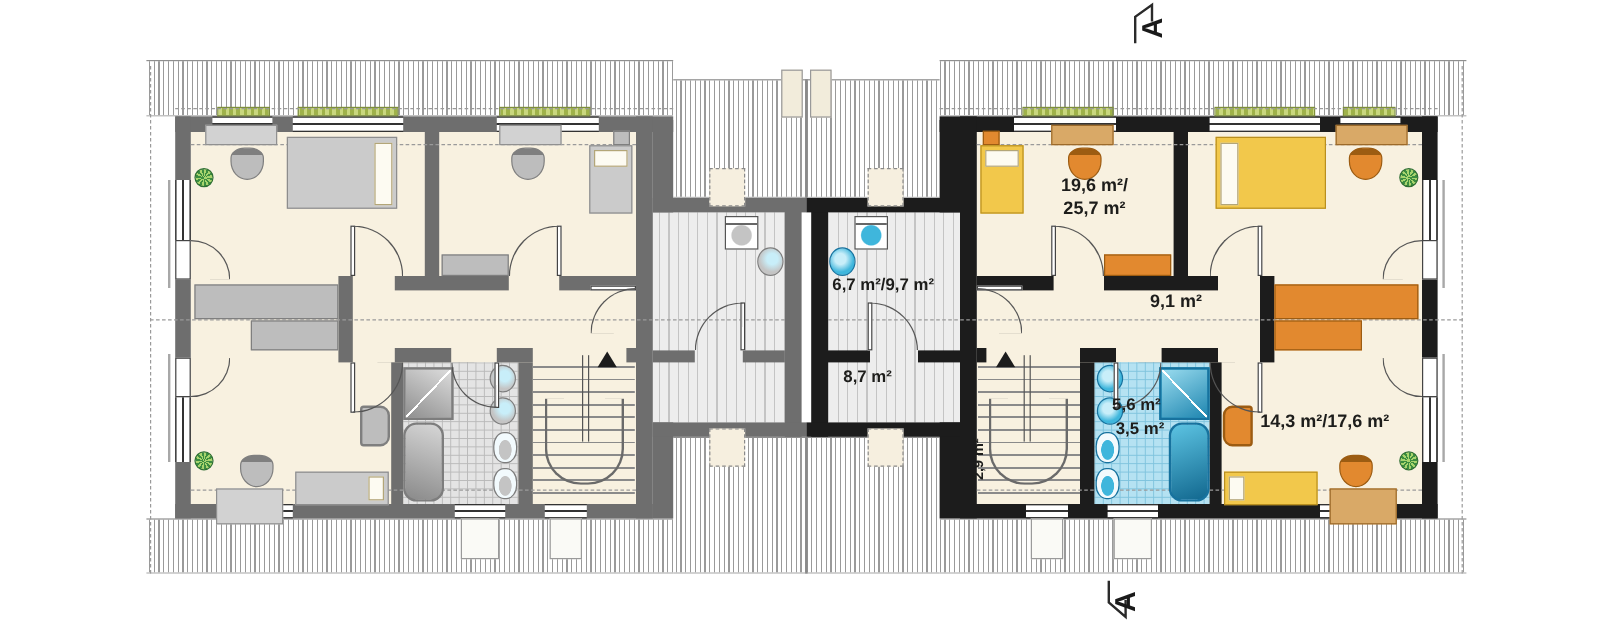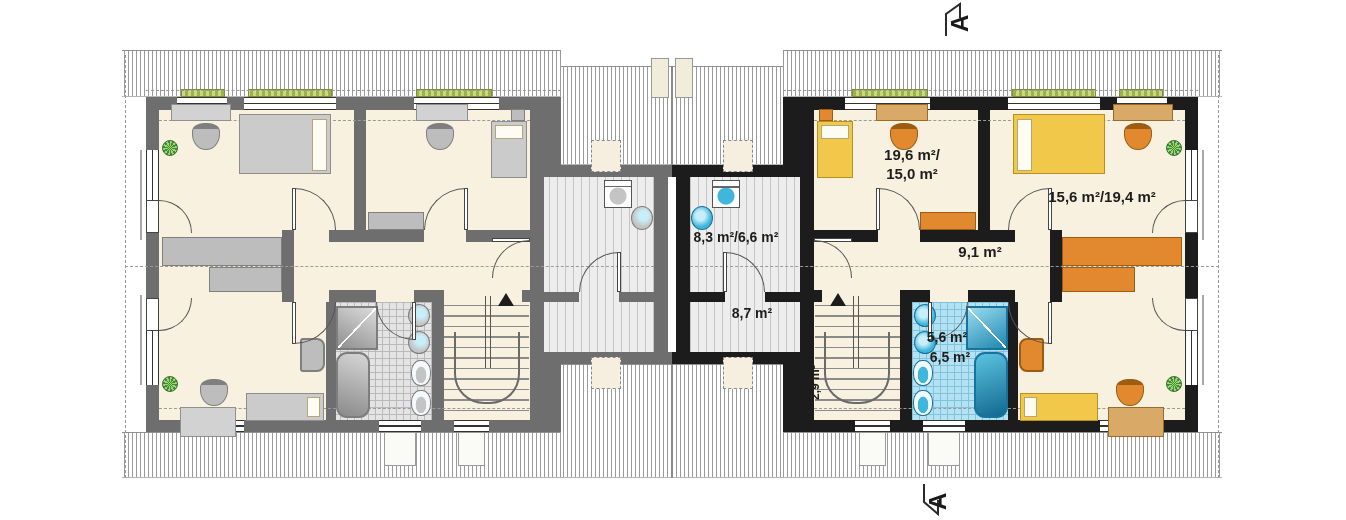--- a/index.html
+++ b/index.html
@@ -298,28 +298,28 @@
     <div class="arc tr" style="left:142px;top:240px;width:38px;height:38px"></div>
     <div class="leaf" style="left:51px;top:252px;width:4px;height:40px"></div>
     <div class="arc tr" style="left:53px;top:252px;width:40px;height:40px"></div>
     <div class="leaf" style="left:513px;top:200px;width:13px;height:33px"></div>
     <div class="arc tl" style="left:480px;top:200px;width:33px;height:33px"></div>
     <div class="leaf" style="left:513px;top:298px;width:13px;height:33px"></div>
     <div class="arc bl" style="left:480px;top:298px;width:33px;height:33px"></div>
 
     <div class="lbl" style="left:180px;top:146px;width:120px">
       <div>19,6 m²/</div>
-      <div>15,0 m²</div>
-    </div>
-    <div class="lbl" style="left:350px;top:188px;width:160px">15,6 m²/19,4 m²</div>
+      <div>25,7 m²</div>
+    </div>
     <div class="lbl" style="left:258px;top:243px;width:100px">9,1 m²</div>
-    <div class="lbl sm" style="left:6px;top:229px;width:116px">8,3 m²/6,6 m²</div>
-    <div class="lbl sm" style="left:30px;top:305px;width:100px">8,7 m²</div>
+    <div class="lbl sm" style="left:6px;top:229px;width:116px">6,7 m²/9,7 m²</div>
+    <div class="lbl sm" style="left:1px;top:305px;width:100px">8,7 m²</div>
     <div class="lbl sm" style="left:240px;top:329px;width:70px">5,6 m²</div>
-    <div class="lbl sm" style="left:243px;top:349px;width:70px">6,5 m²</div>
+    <div class="lbl sm" style="left:243px;top:349px;width:70px">3,5 m²</div>
+    <div class="lbl" style="left:347px;top:343px;width:170px">14,3 m²/17,6 m²</div>
     <div class="lbl rot" style="left:136px;top:400px;width:52px">2,9 m²</div>
   </div>
 
   <div class="seam" style="left:671px;top:66px;width:2px;height:99px"></div>
   <div class="seam" style="left:671px;top:364px;width:2px;height:114px"></div>
 
   <svg class="abs" style="left:938px;top:0" width="48" height="40" viewBox="0 0 48 40">
     <path d="M8,36 V14 L22,4 V18" fill="none" stroke="#2a2a2a" stroke-width="2"></path>
     <text transform="translate(30,32) rotate(-90)" font-size="24" font-weight="bold" fill="#1a1a1a" font-family="Liberation Sans, sans-serif">A</text>
   </svg>

